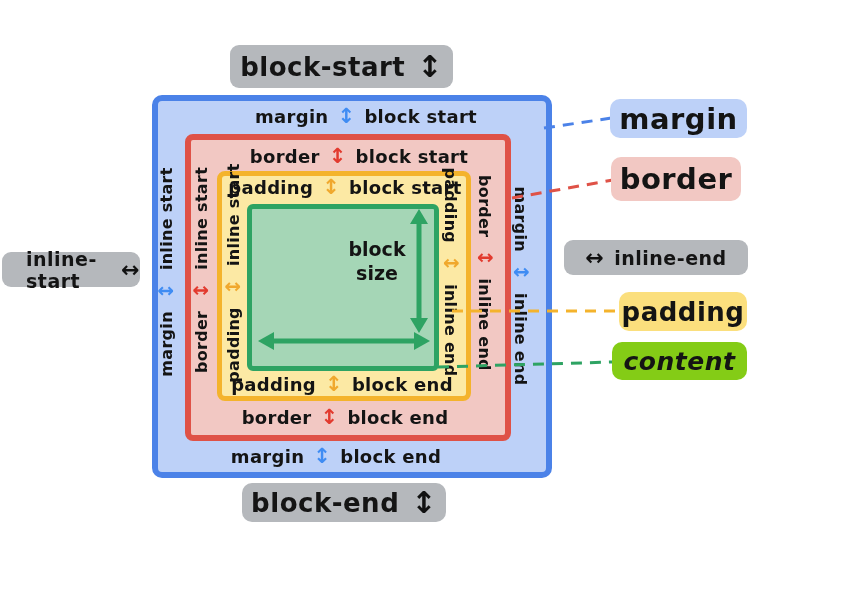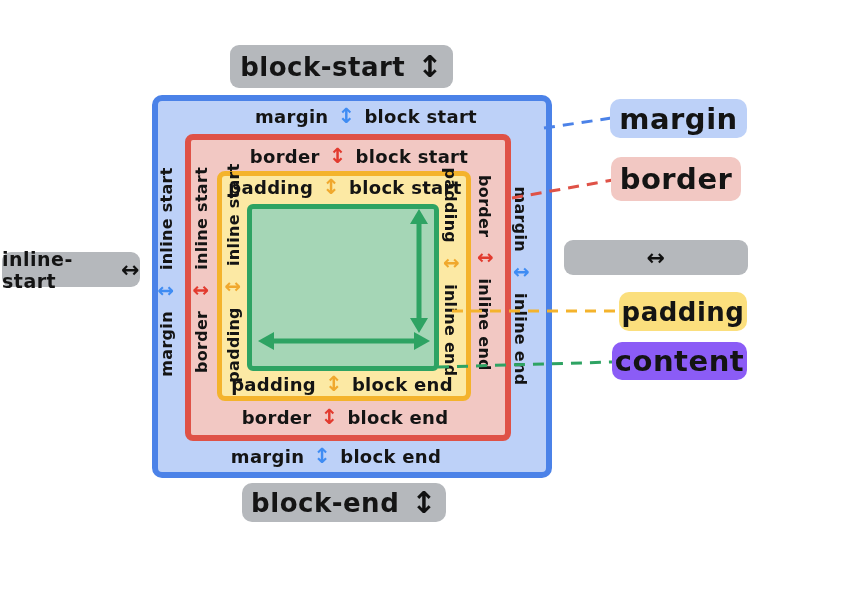--- a/index.html
+++ b/index.html
@@ -55,27 +55,28 @@
   <div class="pill gray" style="left:230px; top:45px; width:223px; height:43px; font-size:26px;">
     <span>block-start</span>
     <span class="arrow big a-black">↕</span>
   </div>
 
   <div class="pill gray" style="left:242px; top:483px; width:204px; height:39px; font-size:26px;border-radius:10px;">
     <span>block-end</span>
     <span class="arrow big a-black">↕</span>
   </div>
 
-  <div class="pill gray" style="left:2px; top:252px; width:138px; height:35px; font-size:19px; ">
+  <div class="pill gray" style="left:2px; top:252px; width:138px; height:35px; font-size:19px; padding-left:24px;">
     <span>inline-start</span>
     <span class="arrow mid a-black">↔</span>
   </div>
 
   <div class="pill gray" style="left:564px; top:240px; width:184px; height:35px; font-size:19px; gap:10px;">
     <span class="arrow mid a-black">↔</span>
+    <span>inline-end</span>
   </div>
 
   <div class="h-row" style="left:366px; top:116px;">
     <span>margin</span>
     <span class="arrow a-blue">↕</span>
     <span>block start</span>
   </div>
 
   <div class="h-row" style="left:359px; top:156px;">
     <span>border</span>
@@ -136,20 +137,24 @@
     <span class="arrow a-red">↕</span>
     <span>inline end</span>
   </div>
 
   <div class="v-row rot-right" style="left:521px; top:286px;">
     <span>margin</span>
     <span class="arrow a-blue">↕</span>
     <span>inline end</span>
   </div>
 
+  <div class="center-text" style="left:348px; top:238px; width:58px;">
+    <div>block</div>
+    <div>size</div>
+  </div>
 
   <svg class="svg-abs" style="left:406px; top:208px;" width="26" height="126" viewBox="0 0 26 126">
     <line x1="13" y1="12" x2="13" y2="114" stroke="#2ea363" stroke-width="5" stroke-linecap="round"></line>
     <polygon points="13,1 4,16 22,16" fill="#2ea363"></polygon>
     <polygon points="13,125 4,110 22,110" fill="#2ea363"></polygon>
   </svg>
 
   <svg class="svg-abs" style="left:256px; top:329px;" width="176" height="24" viewBox="0 0 176 24">
     <line x1="14" y1="12" x2="162" y2="12" stroke="#2ea363" stroke-width="5" stroke-linecap="round"></line>
     <polygon points="2,12 18,3 18,21" fill="#2ea363"></polygon>
@@ -169,17 +174,17 @@
   </div>
 
   <div class="legend-pill" style="left:611px; top:157px; width:130px; height:44px; background:#f2c8c3; font-size:29px;">
     <span>border</span>
   </div>
 
   <div class="legend-pill" style="left:619px; top:292px; width:128px; height:39px; background:#fbdf7d; font-size:26px;">
     <span>padding</span>
   </div>
 
-  <div class="legend-pill" style="left:612px; top:342px; width:135px; height:38px; background:#8b5cf6; font-size:29px;">
+  <div class="legend-pill" style="left:612px; top:342px; width:135px; height:38px; background:#84cc16; font-size:25px;font-style:italic;">
     <span>content</span>
   </div>
 
 </div>
 
 </body></html>

